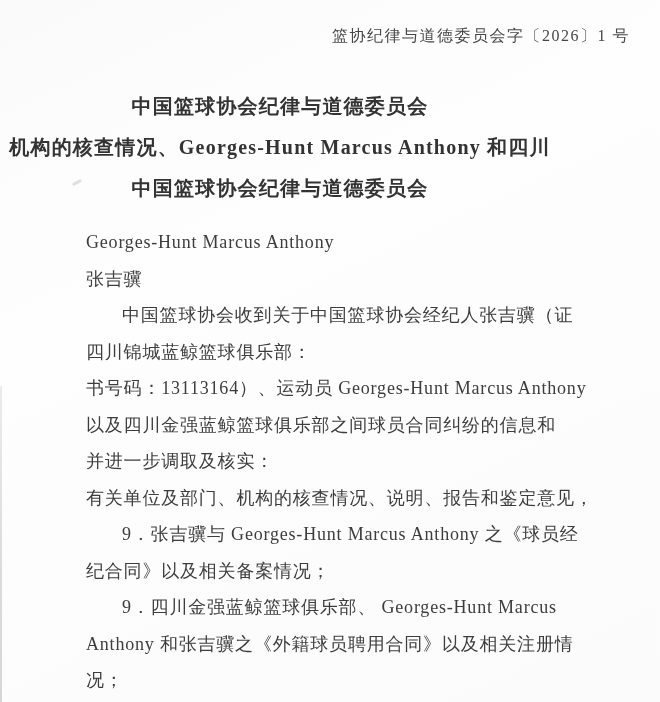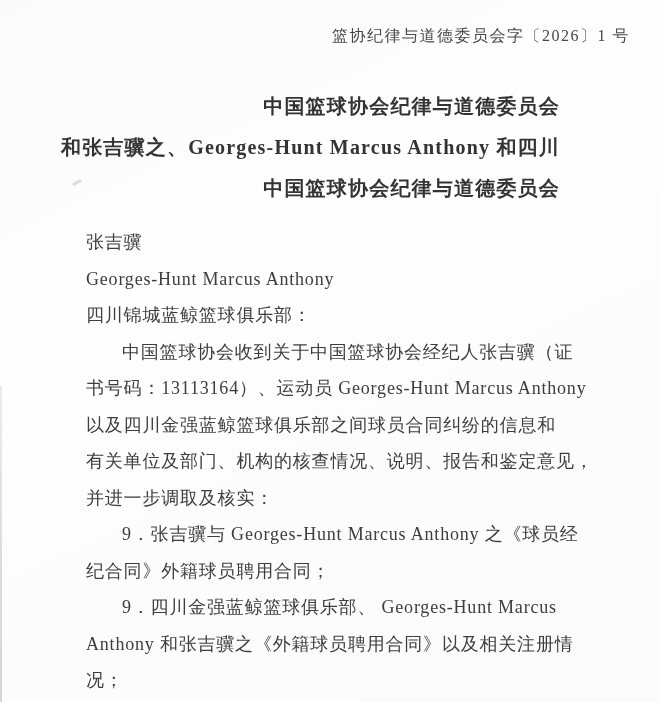--- a/index.html
+++ b/index.html
@@ -20,21 +20,21 @@
     font-size: 16px;
     letter-spacing: 1.5px;
     color: #474747;
     white-space: nowrap;
   }
   .title-block {
     position: absolute;
     top: 86px;
     left: 0;
     width: 560px;
-    text-align: right;
+    text-align: center;
   }
   .title-line {
     font-size: 20px;
     font-weight: bold;
     line-height: 41px;
     letter-spacing: 1.2px;
     color: #333333;
     white-space: nowrap;
   }
   .content {
@@ -74,37 +74,37 @@
 </style>
 </head>
 <body>
 
 <div class="page">
 
   <div class="doc-number">篮协纪律与道德委员会字〔2026〕1 号</div>
 
   <div class="title-block">
     <div class="title-line">中国篮球协会纪律与道德委员会</div>
-    <div class="title-line">和张吉骥之、Georges-Hunt Marcus Anthony 和四川</div>
+    <div class="title-line">机构的核查情况、Georges-Hunt Marcus Anthony 和四川</div>
     <div class="title-line">中国篮球协会纪律与道德委员会</div>
   </div>
 
   <div class="content">
+    <div class="line">Georges-Hunt Marcus Anthony</div>
     <div class="line">张吉骥</div>
-    <div class="line">Georges-Hunt Marcus Anthony</div>
+    <div class="line indent">中国篮球协会收到关于中国篮球协会经纪人张吉骥（证</div>
+
     <div class="line">四川锦城蓝鲸篮球俱乐部：</div>
-
-    <div class="line indent">中国篮球协会收到关于中国篮球协会经纪人张吉骥（证</div>
     <div class="line">书号码：13113164）、运动员 Georges-Hunt Marcus Anthony</div>
     <div class="line">以及四川金强蓝鲸篮球俱乐部之间球员合同纠纷的信息和</div>
+    <div class="line">并进一步调取及核实：</div>
     <div class="line">有关单位及部门、机构的核查情况、说明、报告和鉴定意见，</div>
-    <div class="line">并进一步调取及核实：</div>
 
     <div class="line indent">9．张吉骥与 Georges-Hunt Marcus Anthony 之《球员经</div>
-    <div class="line">纪合同》外籍球员聘用合同；</div>
+    <div class="line">纪合同》以及相关备案情况；</div>
 
     <div class="line indent">9．四川金强蓝鲸篮球俱乐部、 Georges-Hunt Marcus</div>
     <div class="line">Anthony 和张吉骥之《外籍球员聘用合同》以及相关注册情</div>
     <div class="line">况；</div>
   </div>
 
   <div class="scan-edge-line"></div>
   <div class="scan-smudge"></div>
 
 </div>

